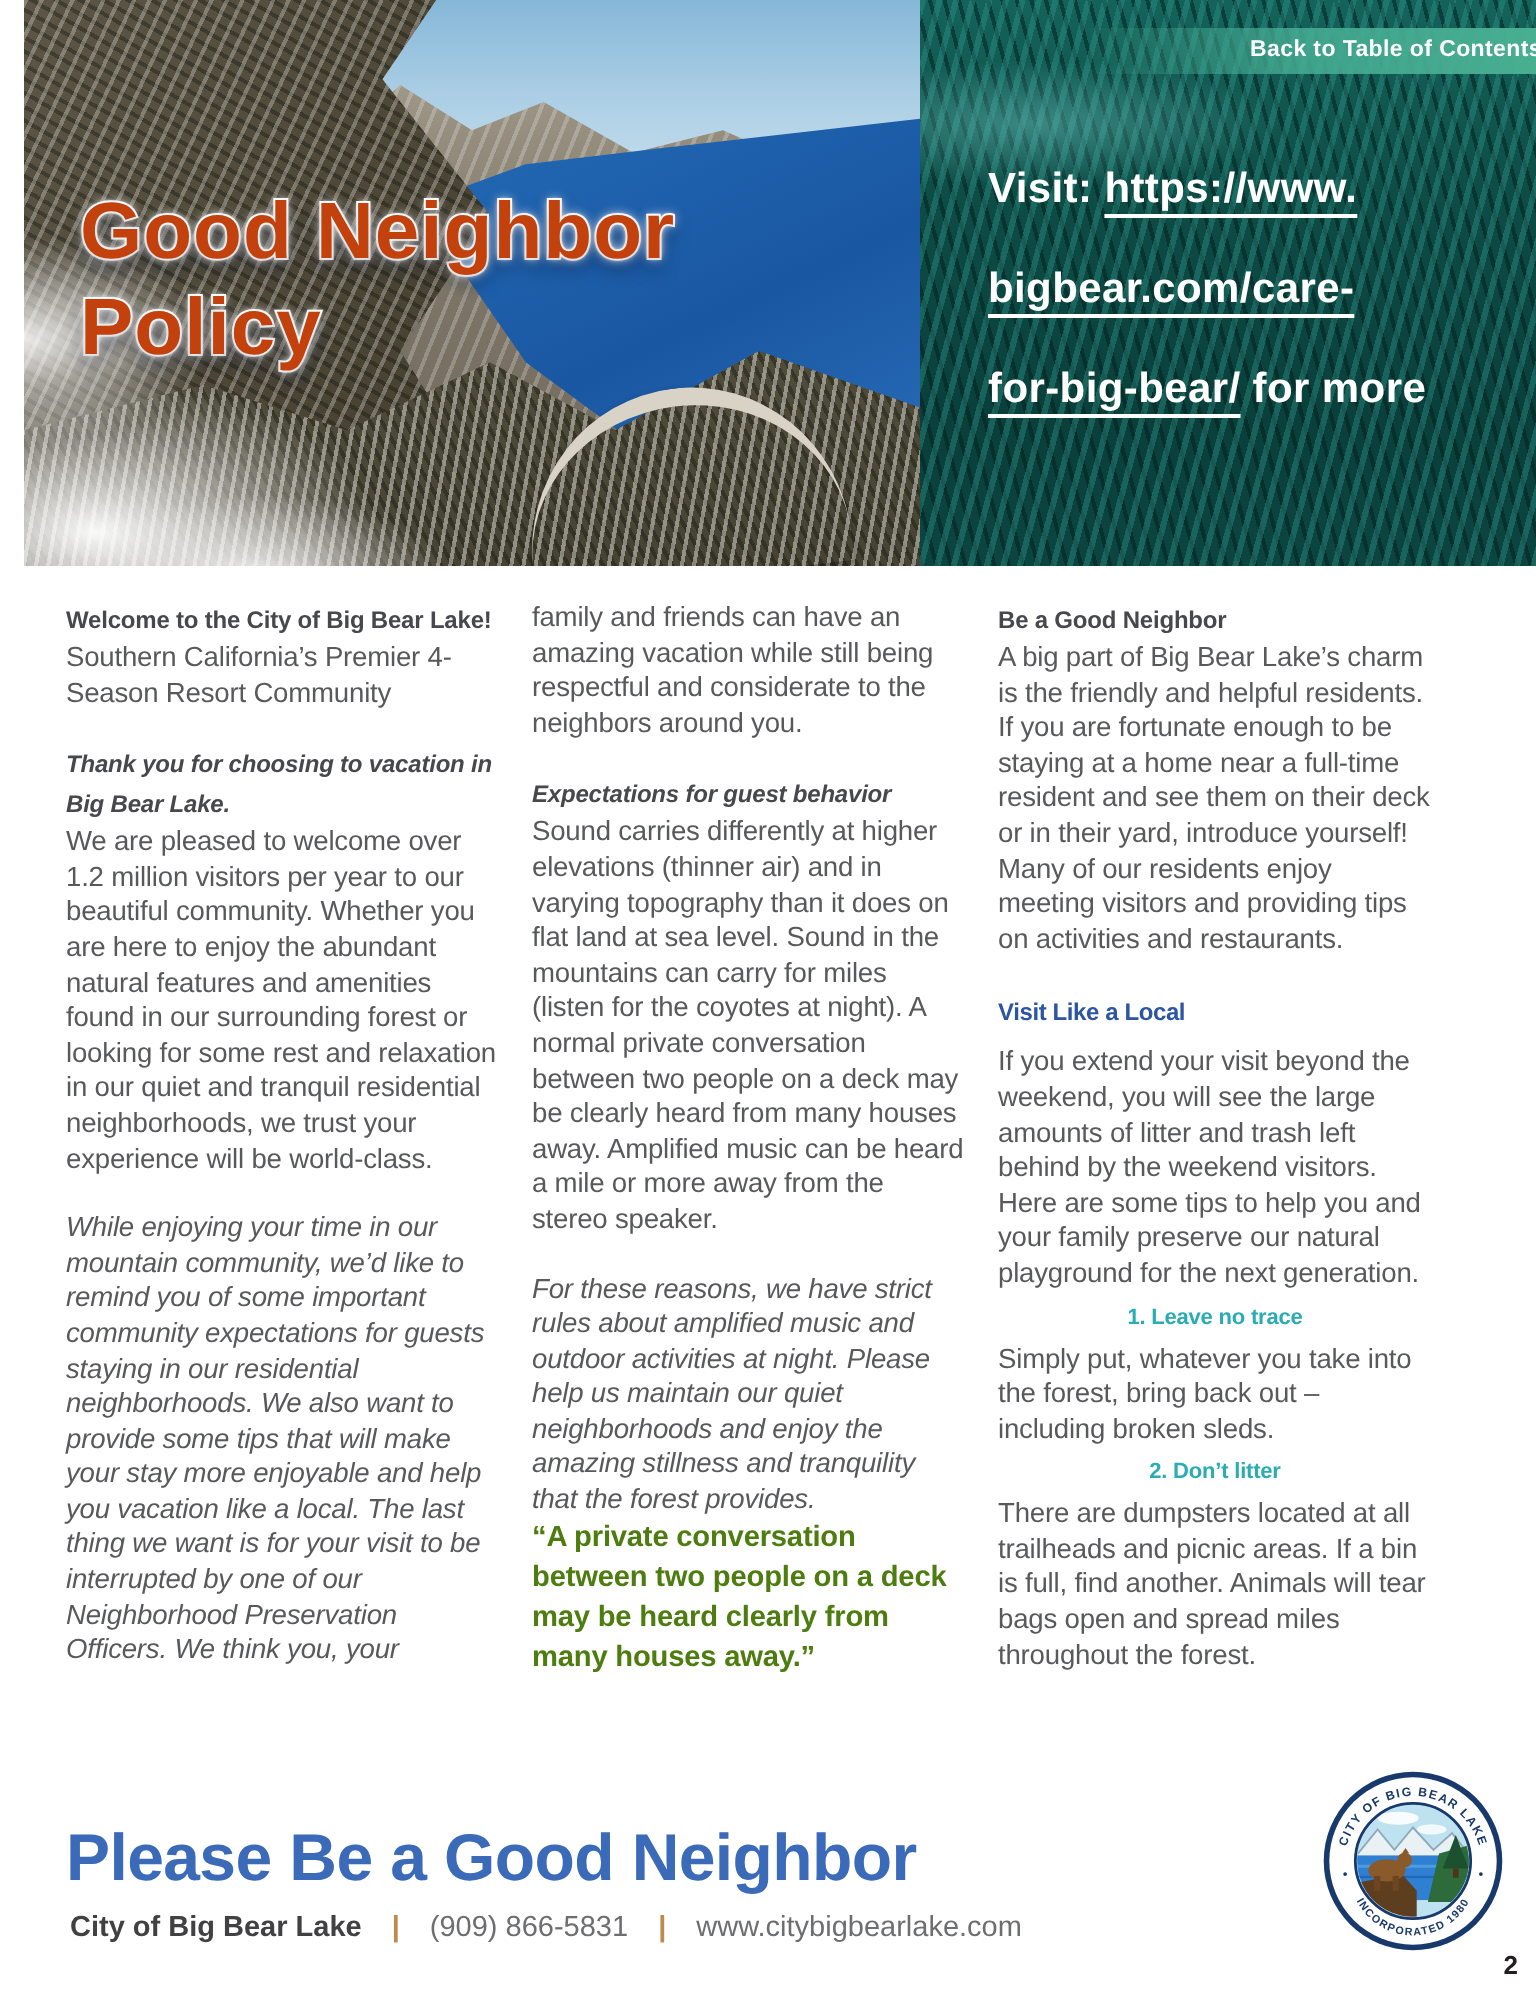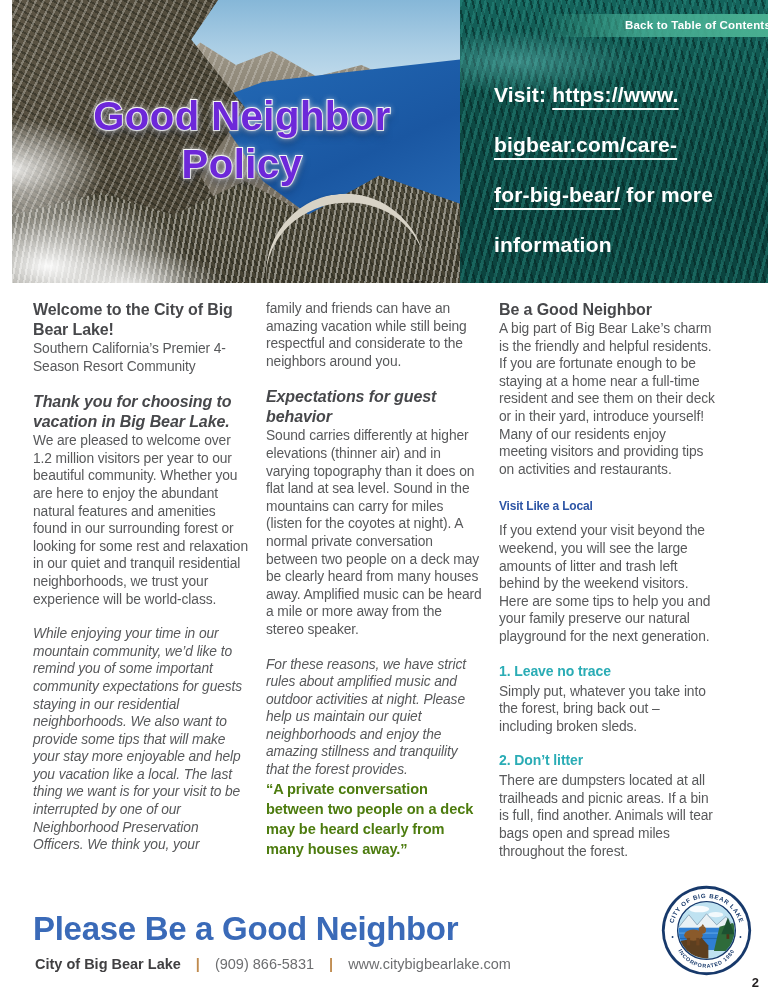--- a/index.html
+++ b/index.html
@@ -51,39 +51,39 @@
       radial-gradient(55% 16% at 18% 62px, rgba(110,200,195,.45), rgba(0,0,0,0) 70%),
       repeating-linear-gradient(105deg, rgba(45,150,138,.40) 0 3px, rgba(0,0,0,0) 3px 8px),
       repeating-linear-gradient(75deg, rgba(4,34,32,.55) 0 2px, rgba(0,0,0,0) 2px 7px),
       linear-gradient(180deg,#14635b 0%,#0e4c46 35%,#0a3f3b 75%,#0c4540 100%); }
 
   .toc-banner { position:absolute; top:14px; right:0; height:23px; width:238px;
     background:linear-gradient(90deg, rgba(70,170,148,0) 0%, rgba(70,173,148,.85) 45%, #49b091 100%);
     color:#fff; font-size:11.5px; font-weight:bold; line-height:23px;
     text-align:right; padding-right:9px; letter-spacing:.2px; cursor:pointer; }
 
-  .hero-title { position:absolute; left:28px; top:92px; width:404px; text-align:center;
-    font-size:40px; line-height:1.2; font-weight:800; letter-spacing:.5px; color:#6d28d9;
+  .hero-title { position:absolute; left:28px; top:92px; width:404px; 
+    font-size:40px; line-height:1.2; font-weight:800; letter-spacing:.5px; color:#c2410c;
     -webkit-text-stroke:2px #fff; paint-order:stroke fill;
     text-shadow:0 0 6px rgba(255,255,255,.95), 0 0 2px #fff, 0 5px 9px rgba(10,20,50,.55); }
 
   .visit { position:absolute; left:482px; top:70px; width:268px;
     color:#fff; font-size:21px; font-weight:bold; line-height:50px; letter-spacing:.2px; }
   .visit .u { text-decoration:underline; text-underline-offset:6px; text-decoration-thickness:2px; }
 
   
   .columns { position:absolute; left:33px; top:300px; width:683px;
     display:grid; grid-template-columns:repeat(3, 1fr); column-gap:16px; }
   .col { font-size:13.8px; line-height:17.6px; letter-spacing:-.1px; color:#58595b; }
   .col p { margin:0 0 0 0; }
   .col .gap { margin-top:17px;font-style:italic; }
-  .col h3 { font-size:16px; line-height:20px; color:#47484b; font-weight:bold; letter-spacing:-.1px; }
+  .col h3 { font-size:12px; line-height:20px; color:#47484b; font-weight:bold; letter-spacing:-.1px; }
   .col h3.gap { margin-top:17px; }
   .h-blue { font-size:12px; line-height:24px; color:#2d55a5; font-weight:800; margin-top:16px; margin-bottom:4px; letter-spacing:-.2px; }
-  .h-teal { font-size:14px; line-height:19px; color:#2aacb5; font-weight:bold; margin-top:16px; margin-bottom:2px; }
+  .h-teal { font-size:11px; line-height:19px; color:#2aacb5; font-weight:bold; margin-top:4px; margin-bottom:2px;text-align:center; }
   .quote { color:#4d7c0f; font-weight:700; font-size:14.6px; line-height:20px; margin-top:18px; }
 
   
   .footer-headline { position:absolute; left:33px; top:910px;
     font-size:33px; font-weight:800; color:#3a6ab8; letter-spacing:-.3px; }
   .contact-row { position:absolute; left:35px; top:956px; display:flex; align-items:baseline;
     font-size:14.5px; color:#6d6e70; column-gap:15px; }
   .contact-row .org { font-weight:bold; color:#414042; }
   .contact-row .pipe { color:#bf8a4d; font-weight:bold; }
   .seal { position:absolute; right:15px; top:884px; width:93px; height:93px; }
@@ -107,21 +107,20 @@
 
   <div class="hero-title">
     <div>Good Neighbor</div>
     <div>Policy</div>
   </div>
 
   <div class="visit">
     <div><span>Visit: </span><span class="u">https://www.</span></div>
     <div><span class="u">bigbear.com/care-</span></div>
     <div><span class="u">for-big-bear/</span><span> for more</span></div>
-    <div><span>information</span></div>
   </div>
 </div>
 
 <div class="columns">
 
   <div class="col">
     <h3>Welcome to the City of Big Bear Lake!</h3>
     <p>Southern California’s Premier 4-Season Resort Community</p>
     <h3 class="gap">Thank you for choosing to vacation in Big Bear Lake.</h3>
     <p>We are pleased to welcome over 1.2 million visitors per year to our beautiful community. Whether you are here to enjoy the abundant natural features and amenities found in our surrounding forest or looking for some rest and relaxation in our quiet and tranquil residential neighborhoods, we trust your experience will be world-class.</p>

